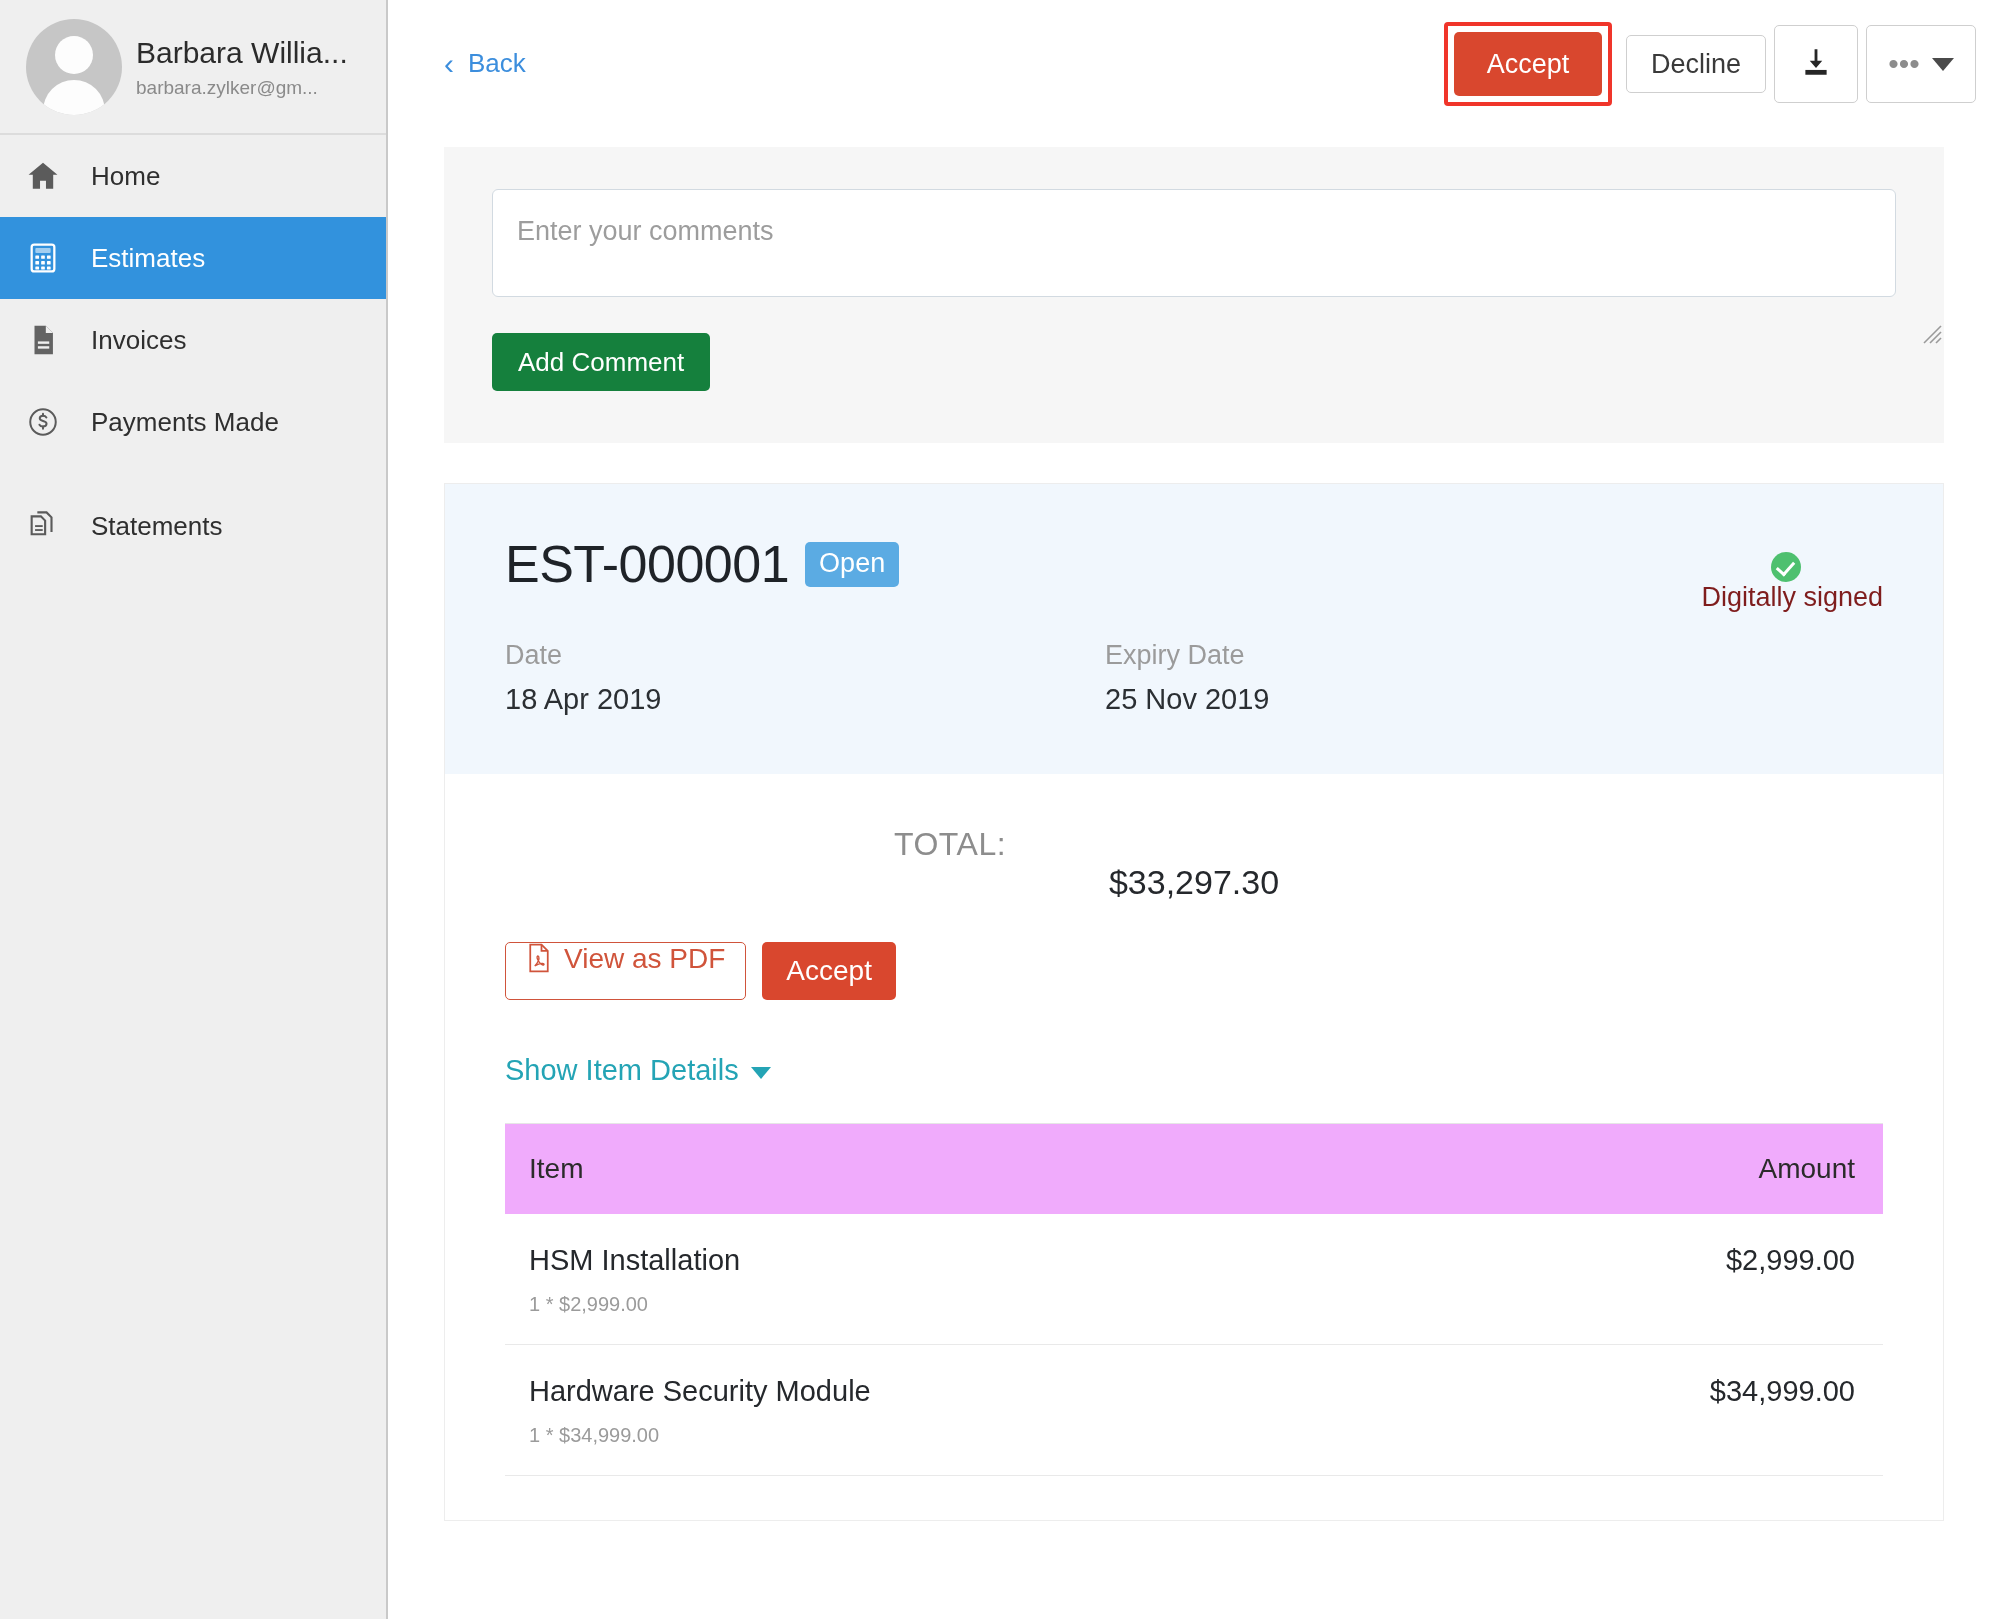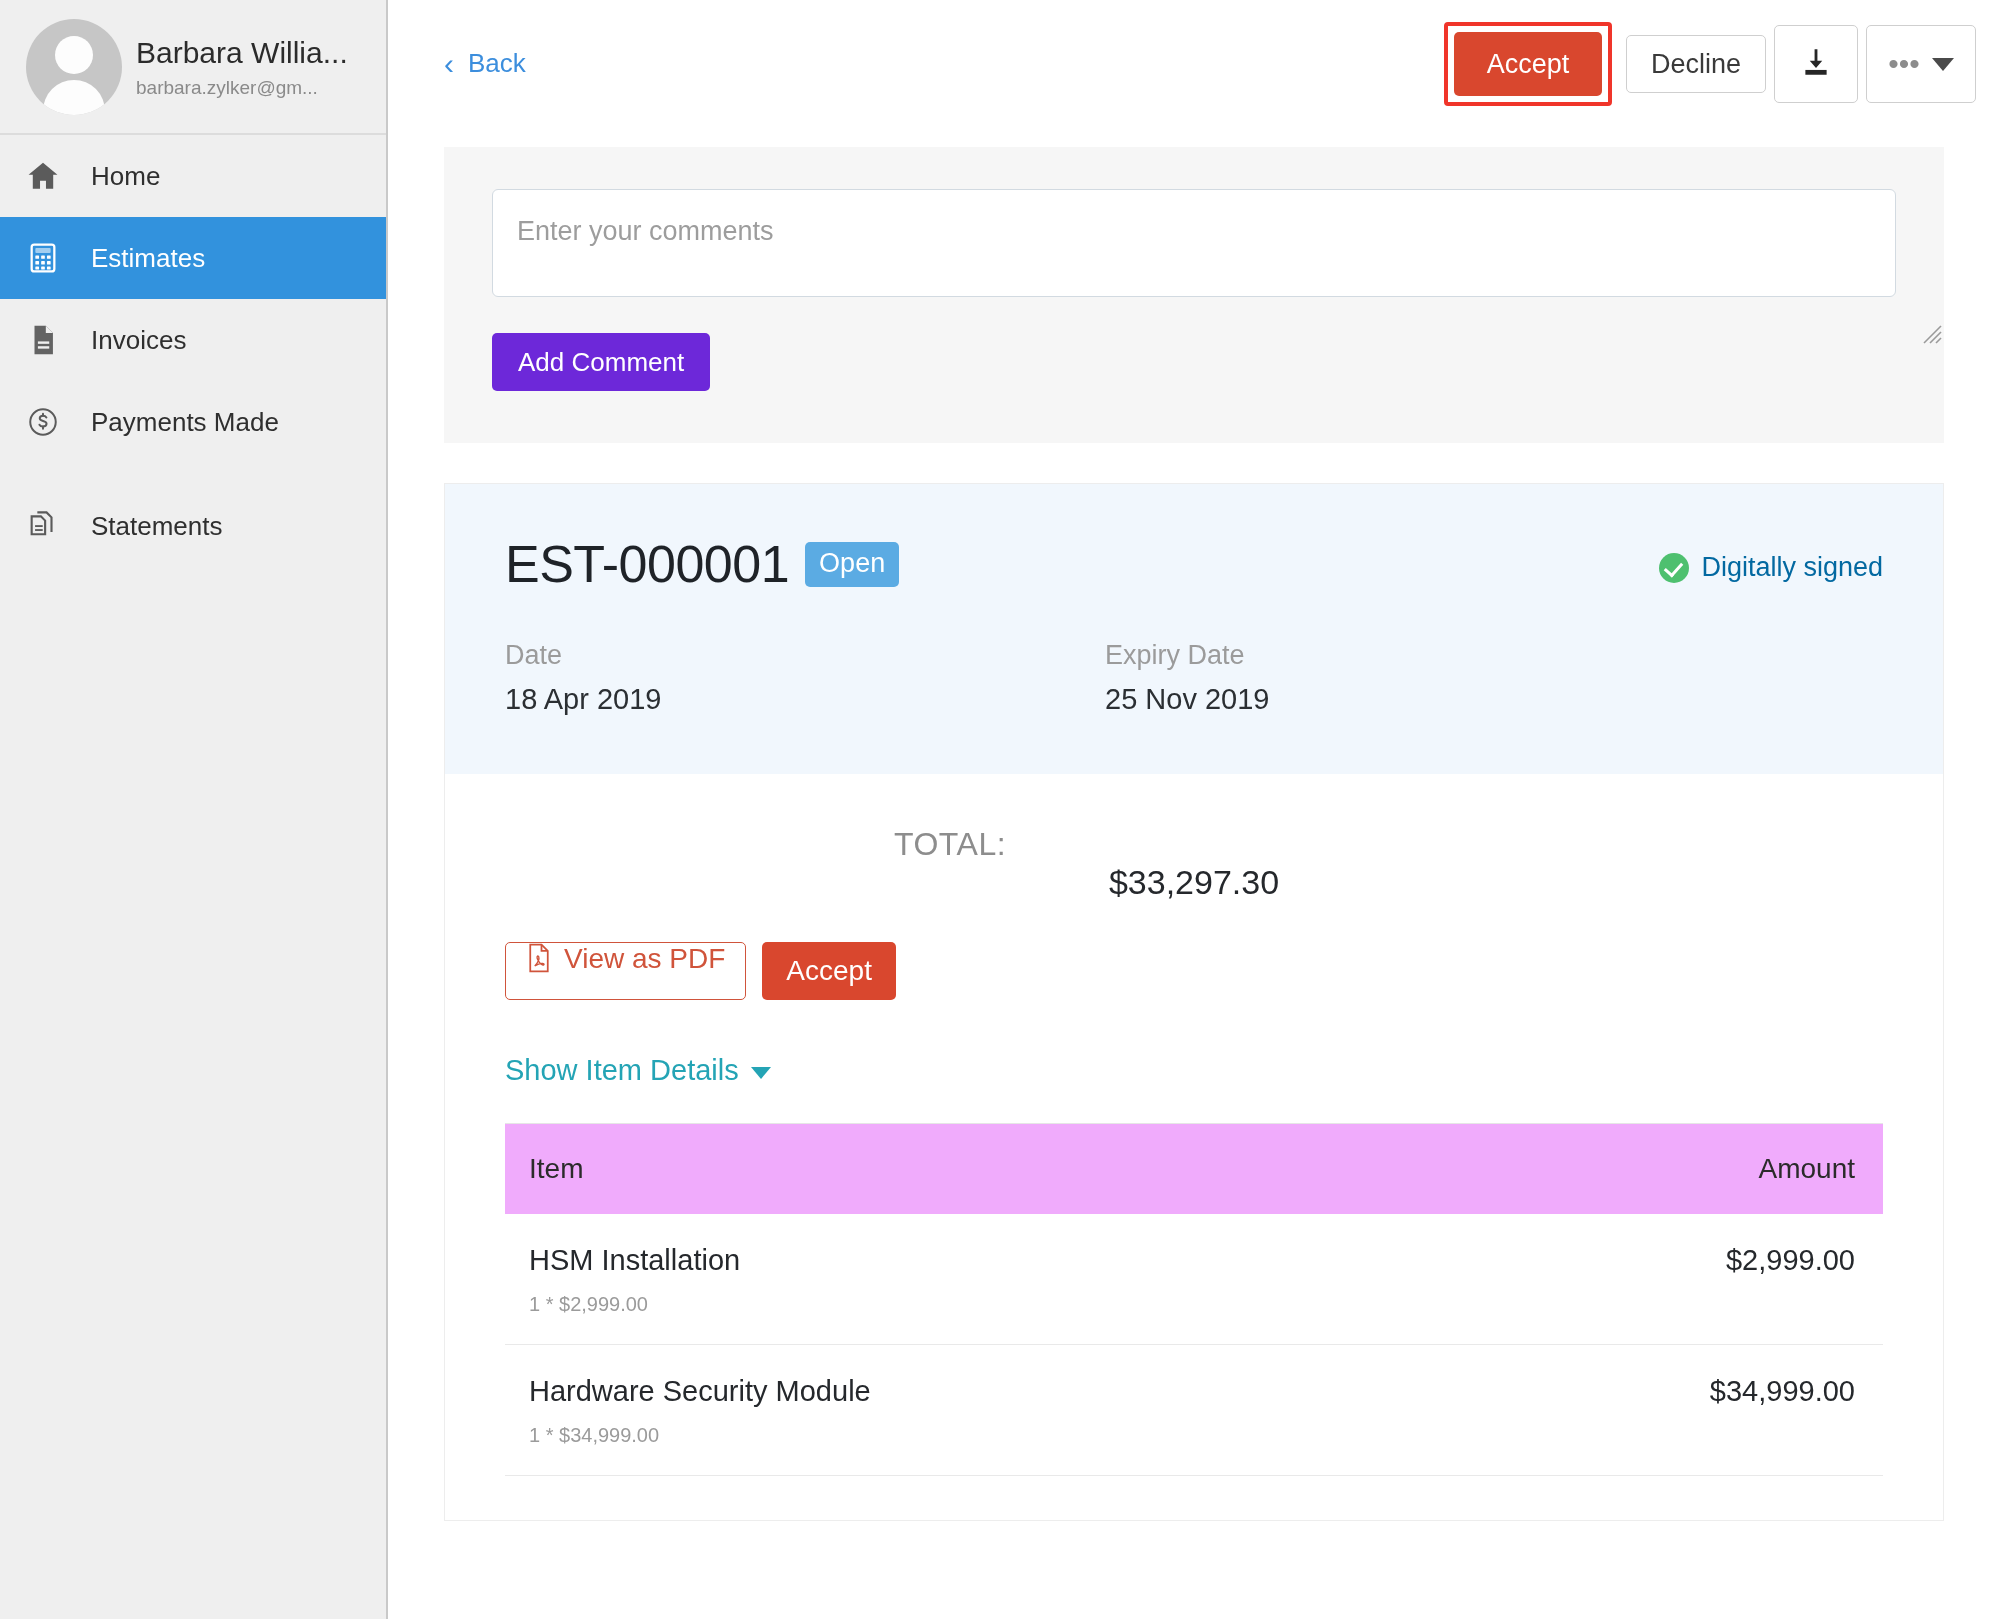--- a/index.html
+++ b/index.html
@@ -222,21 +222,21 @@
   .resize-grip {
     position: absolute;
     right: 58px;
     top: 322px;
     width: 22px;
     height: 22px;
     pointer-events: none;
   }
   .btn-add-comment {
     margin-top: 36px;
-    background: #6d28d9;
+    background: #15803d;
     color: #ffffff;
     border: none;
     border-radius: 5px;
     font-size: 26px;
     height: 58px;
     padding: 0 26px;
     cursor: pointer;
     font-family: "Liberation Sans", sans-serif;
   }
 
@@ -269,22 +269,23 @@
     border-radius: 5px;
     padding: 8px 14px 10px 14px;
     line-height: 1;
   }
   .signed {
     position: absolute;
     right: 60px;
     top: 68px;
     display: flex;
     align-items: center;
-    color: #0369a1;
+    color: #7f1d1d;
     font-size: 27px;
+    flex-direction: column;
   }
   .check-circle {
     width: 30px; height: 30px;
     border-radius: 50%;
     background: #4ec06f;
     margin-right: 12px;
     position: relative;
     flex: 0 0 30px;
   }
   .check-circle::after {

